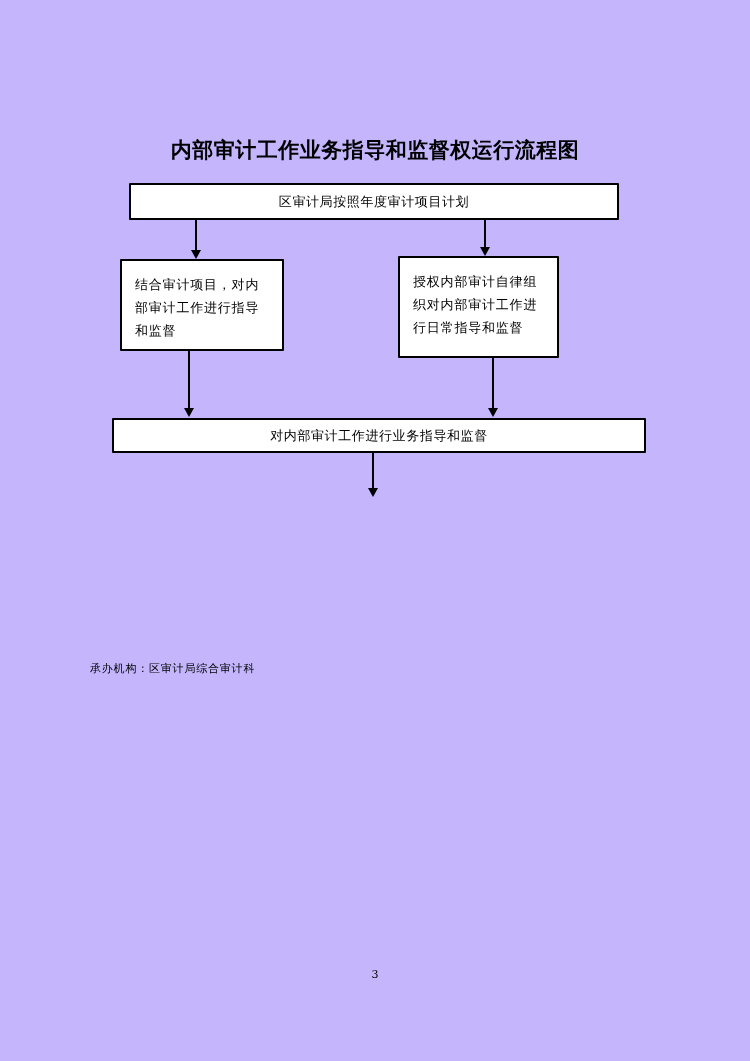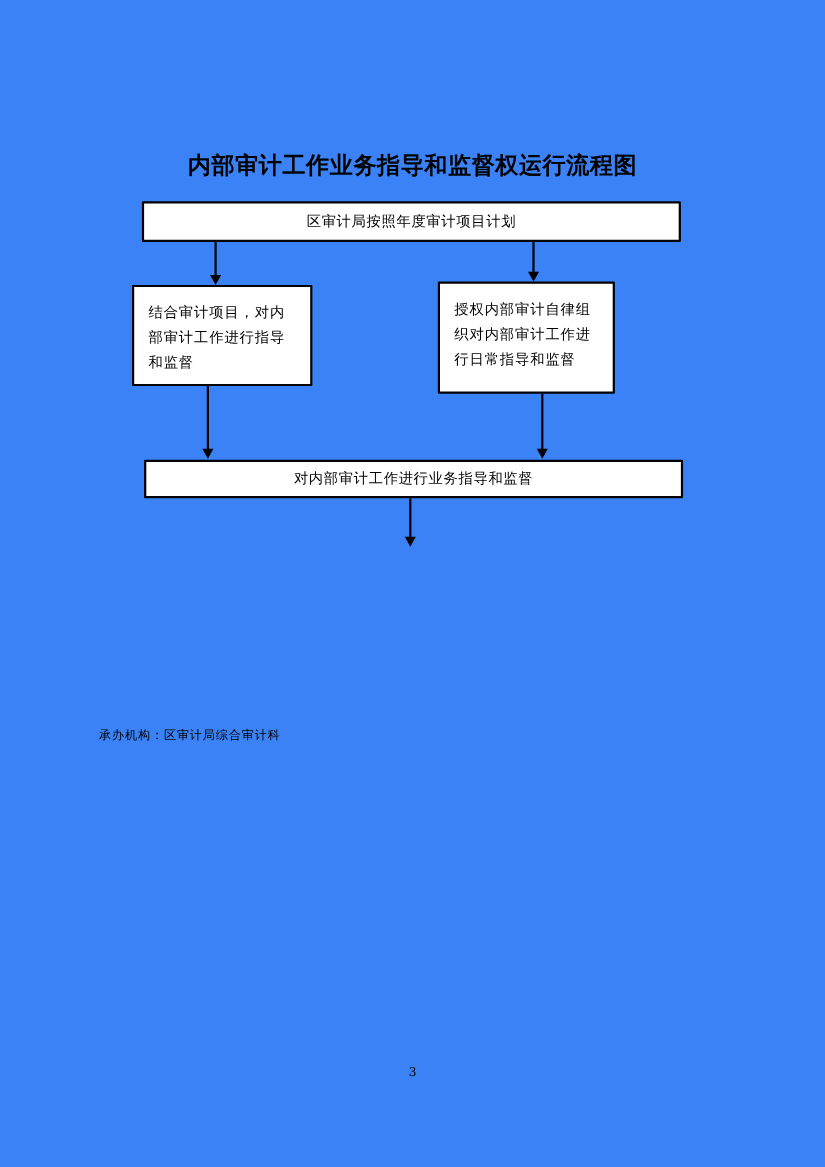--- a/index.html
+++ b/index.html
@@ -9,21 +9,21 @@
     background: #ffffff;
   }
   body {
     font-family: "DejaVu Serif", "Liberation Serif", serif;
     color: #000000;
   }
   #page {
     position: relative;
     width: 750px;
     height: 1061px;
-    background: #3b82f6;
+    background: #c4b5fd;
     overflow: hidden;
   }
 
   
   .doc-title {
     position: absolute;
     left: 0;
     top: 136px;
     width: 750px;
     text-align: center;
@@ -56,21 +56,21 @@
   }
   .flow-box.tall {
     padding: 12px 11px 0 13px;
     text-align: left;
     letter-spacing: 0.8px;
   }
 
   .box-1 { left: 129px; top: 183px;  width: 490px; height: 37px; }
   .box-2 { left: 120px; top: 259px;  width: 164px; height: 92px; }
   .box-3 { left: 398px; top: 256px;  width: 161px; height: 102px; }
-  .box-4 { left: 131px; top: 418px;  width: 490px; height: 35px; }
+  .box-4 { left: 112px; top: 418px;  width: 534px; height: 35px; }
   .box-5 { left: 129px; top: 498px;  width: 490px; height: 36px; }
 
   
   .arrow {
     position: absolute;
   }
   .arrow .shaft {
     position: absolute;
     left: 0;
     top: 0;

